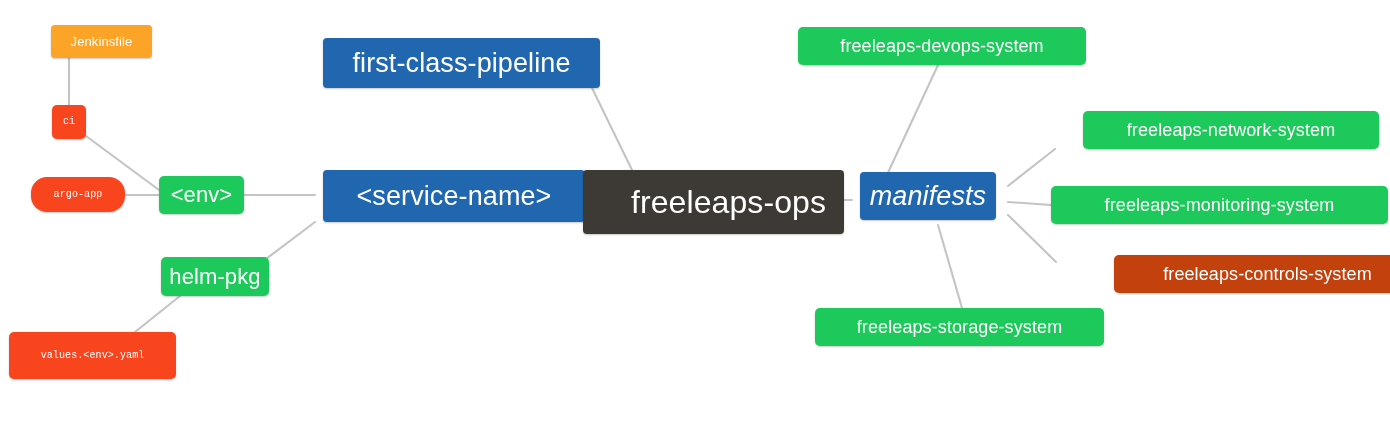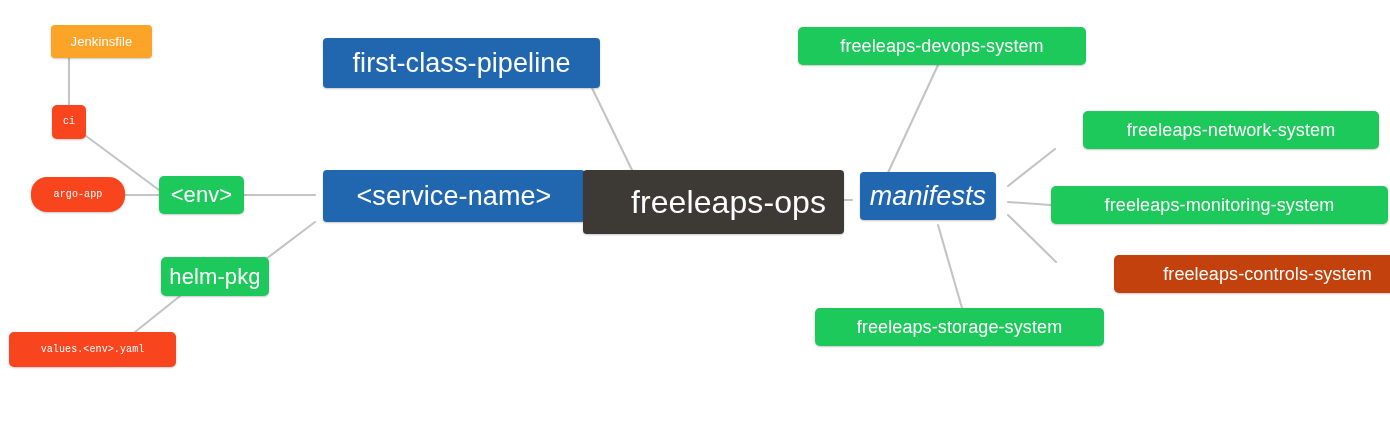--- a/index.html
+++ b/index.html
@@ -98,21 +98,21 @@
       <polyline class="edge" points="1056,262 1008,215" stroke="#c4c4c4"></polyline>
       <polyline class="edge" points="962,308 938,225" stroke="#c4c4c4"></polyline>
     </svg>
 
   <div id="node-layer">
       <div class="node n-tiny" style="left: 18px; top: 25px; width: 101px; height: 33px; background: rgb(251, 164, 40);">Jenkinsfile</div>
       <div class="node n-xs" style="left: 52px; top: 105px; width: 34px; height: 34px; background: rgb(249, 69, 30);">ci</div>
       <div class="node n-xs" style="left: 31px; top: 177px; width: 94px; height: 35px; background: rgb(249, 69, 30); border-radius: 16px;">argo-app</div>
       <div class="node n-mid" style="left: 159px; top: 176px; width: 85px; height: 38px; background: rgb(30, 201, 92);">&lt;env&gt;</div>
       <div class="node n-mid" style="left: 150px; top: 257px; width: 108px; height: 39px; background: rgb(30, 201, 92); margin-left: 11px;">helm-pkg</div>
-      <div class="node n-xs" style="left: 9px; top: 332px; width: 167px; height: 35px; background: rgb(249, 69, 30);">values.&lt;env&gt;.yaml</div>
+      <div class="node n-xs" style="left: 9px; top: 332px; width: 167px; height: 47px; background: rgb(249, 69, 30);">values.&lt;env&gt;.yaml</div>
       <div class="node n-big" style="left: 315px; top: 38px; width: 277px; height: 50px; background: rgb(33, 103, 176);">first-class-pipeline</div>
       <div class="node n-big" style="left: 315px; top: 170px; width: 262px; height: 52px; background: rgb(33, 103, 176);">&lt;service-name&gt;</div>
       <div class="node n-root" style="left: 583px; top: 170px; width: 261px; height: 64px; background: rgb(61, 57, 53);">freeleaps-ops</div>
       <div class="node n-big" style="left: 852px; top: 172px; width: 136px; height: 48px; background: rgb(33, 103, 176); font-style: italic;">manifests</div>
       <div class="node n-sm" style="left: 798px; top: 27px; width: 288px; height: 38px; background: rgb(30, 201, 92);">freeleaps-devops-system</div>
       <div class="node n-sm" style="left: 1055px; top: 111px; width: 296px; height: 38px; background: rgb(30, 201, 92); margin-left: 28px;">freeleaps-network-system</div>
       <div class="node n-sm" style="left: 1051px; top: 186px; width: 337px; height: 38px; background: rgb(30, 201, 92);">freeleaps-monitoring-system</div>
       <div class="node n-sm" style="left: 1114px; top: 255px; width: 295px; height: 38px; background: #c2410c; padding-left: 22px;">freeleaps-controls-system</div>
       <div class="node n-sm" style="left: 815px; top: 308px; width: 289px; height: 38px; background: rgb(30, 201, 92);">freeleaps-storage-system</div>
     </div>

